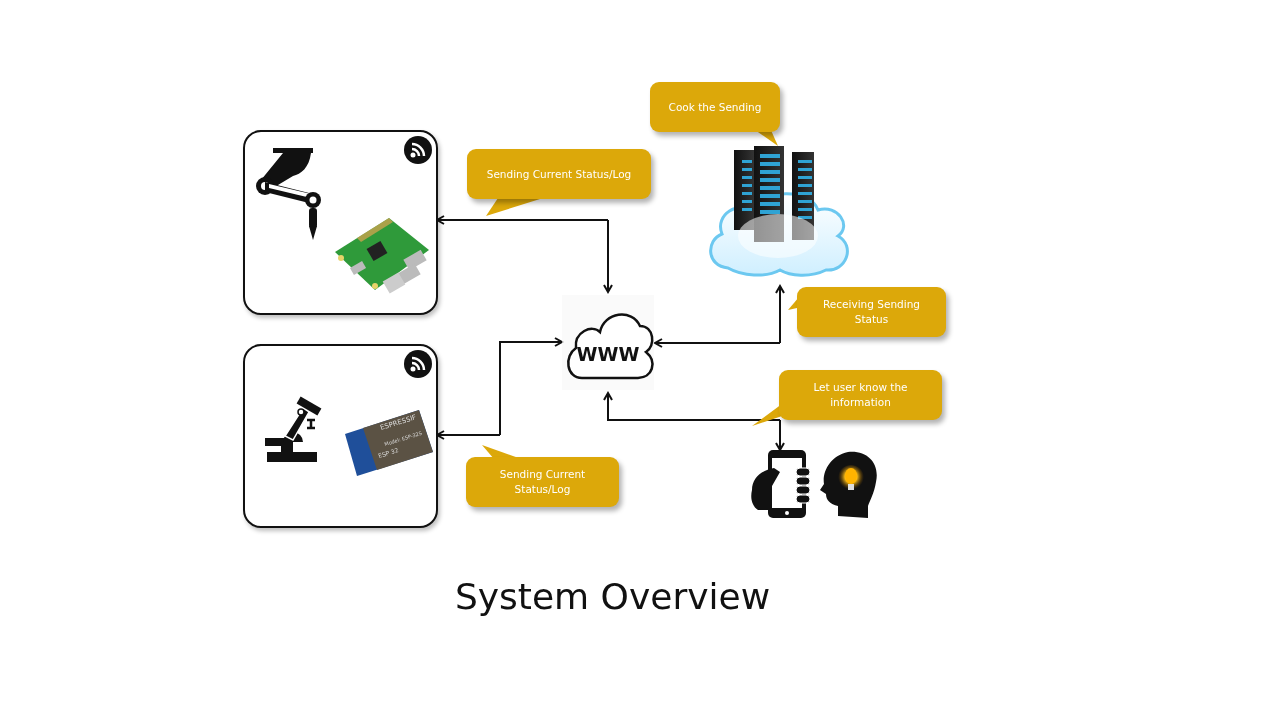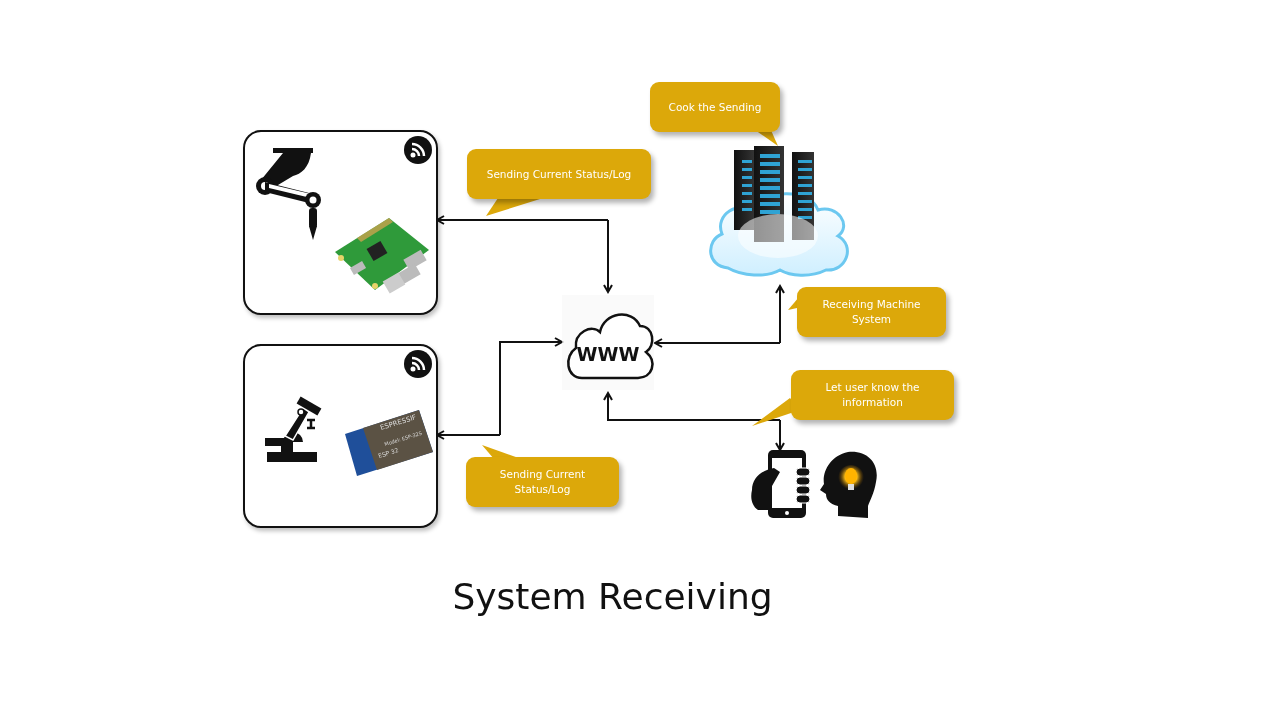--- a/index.html
+++ b/index.html
@@ -190,22 +190,22 @@
   <path d="M530,462 L482,445 L500,466 Z" fill="#dca80a"></path>
 </svg>
 
 <div class="callout" style="left:467px; top:149px; width:184px; height:50px;">
   <span>Sending Current Status/Log</span>
 </div>
 <div class="callout" style="left:650px; top:82px; width:130px; height:50px;">
   <span>Cook the Sending</span>
 </div>
 <div class="callout" style="left:797px; top:287px; width:149px; height:50px;">
-  <span style="max-width:110px;">Receiving Machine System</span>
-</div>
-<div class="callout" style="left:779px; top:370px; width:163px; height:50px;margin-left:12px;">
+  <span style="max-width:110px;">Receiving Sending Status</span>
+</div>
+<div class="callout" style="left:779px; top:370px; width:163px; height:50px;">
   <span style="max-width:120px;">Let user know the information</span>
 </div>
 <div class="callout" style="left:466px; top:457px; width:153px; height:50px;">
   <span style="max-width:100px;">Sending Current Status/Log</span>
 </div>
 
-<div class="title">System Receiving</div>
+<div class="title">System Overview</div>
 
 </body></html>

